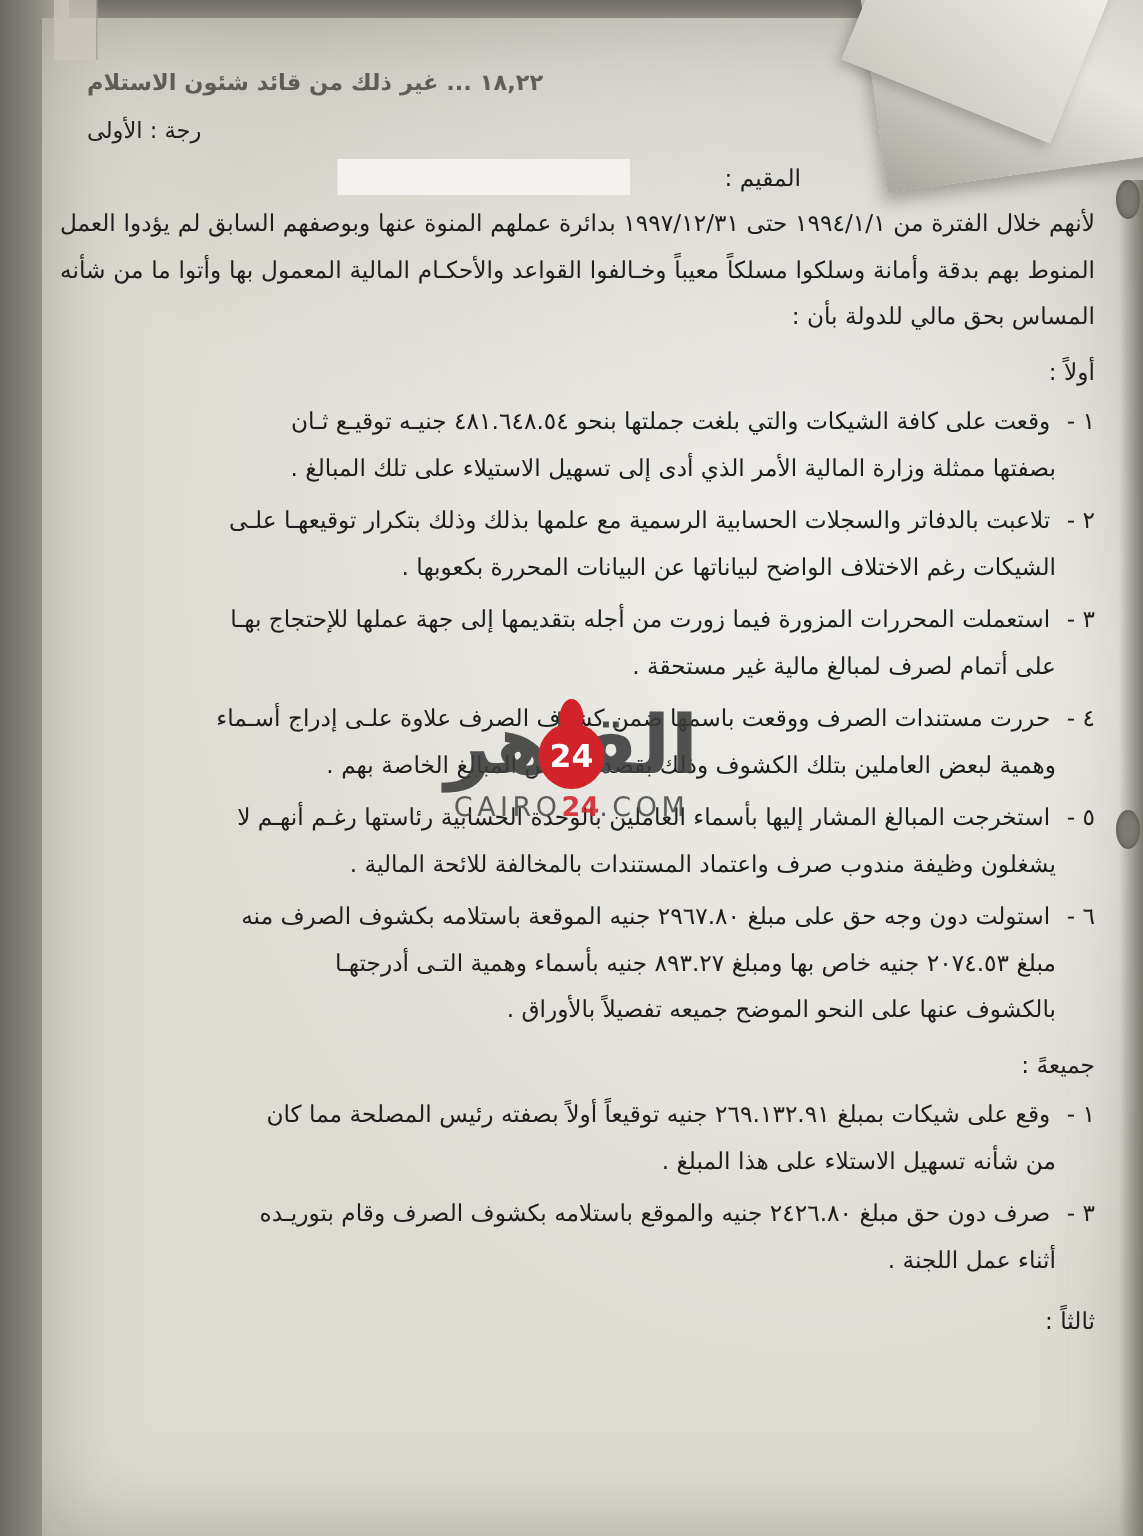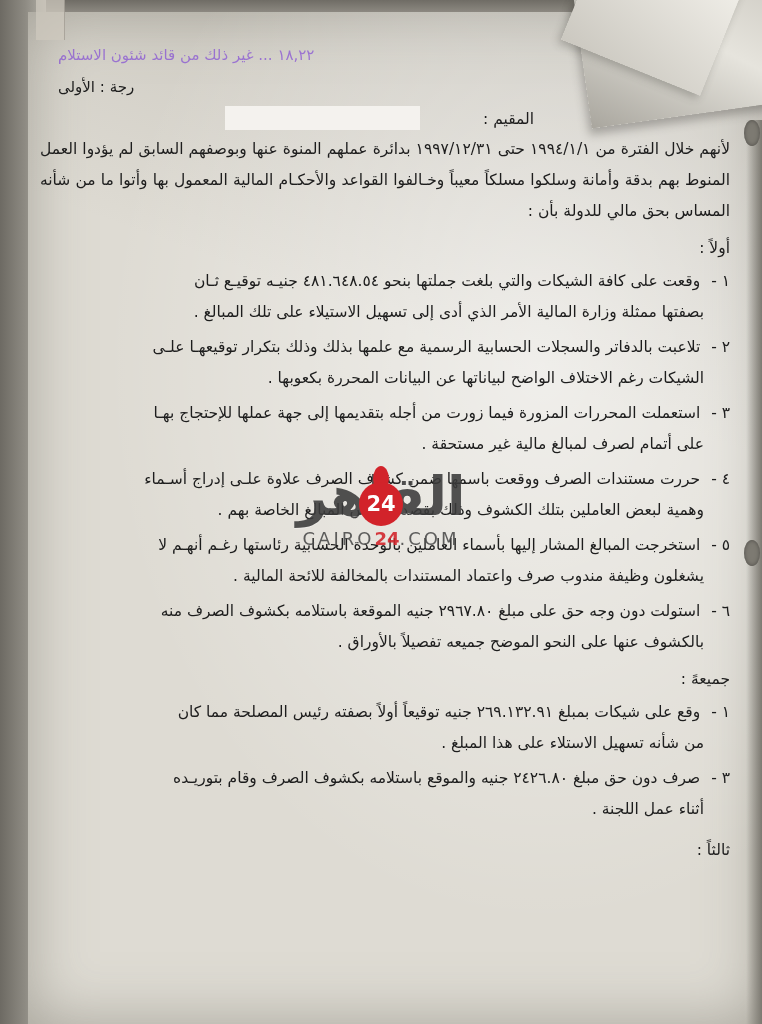--- a/index.html
+++ b/index.html
@@ -96,22 +96,23 @@
     text-align: justify;
   }
   .hdr-line {
     display: block;
     text-align: left;
     padding-left: 18px;
     font-size: 15px;
     margin-bottom: 2px;
   }
   .ghost {
-    color: #6d28d9;
+    color: #000000;
     opacity: 0.55;
+    font-weight: bold;
   }
   .muqeem-row {
     position: relative;
     text-align: left;
     padding-left: 18px;
     margin-bottom: 2px;
     height: 28px;
   }
   .muqeem-row .lbl {
     position: absolute;
@@ -256,20 +257,21 @@
 
     <p class="item">
       <span class="n">٥ -</span>
       <span>استخرجت المبالغ المشار إليها بأسماء العاملين بالوحدة الحسابية رئاستها رغـم أنهـم لا</span>
       <span class="indent">يشغلون وظيفة مندوب صرف واعتماد المستندات بالمخالفة للائحة المالية .</span>
     </p>
 
     <p class="item">
       <span class="n">٦ -</span>
       <span>استولت دون وجه حق على مبلغ ٢٩٦٧.٨٠ جنيه الموقعة باستلامه بكشوف الصرف منه</span>
+      <span class="indent">مبلغ ٢٠٧٤.٥٣ جنيه خاص بها ومبلغ ٨٩٣.٢٧  جنيه بأسماء وهمية التـى أدرجتهـا</span>
       <span class="indent">بالكشوف عنها على النحو الموضح جميعه تفصيلاً بالأوراق .</span>
     </p>
 
     <div class="sec">جميعهً :</div>
 
     <p class="item">
       <span class="n">١ -</span>
       <span>وقع على شيكات بمبلغ  ٢٦٩.١٣٢.٩١  جنيه توقيعاً أولاً بصفته رئيس المصلحة مما كان</span>
       <span class="indent">من شأنه تسهيل الاستلاء على هذا المبلغ .</span>
     </p>

